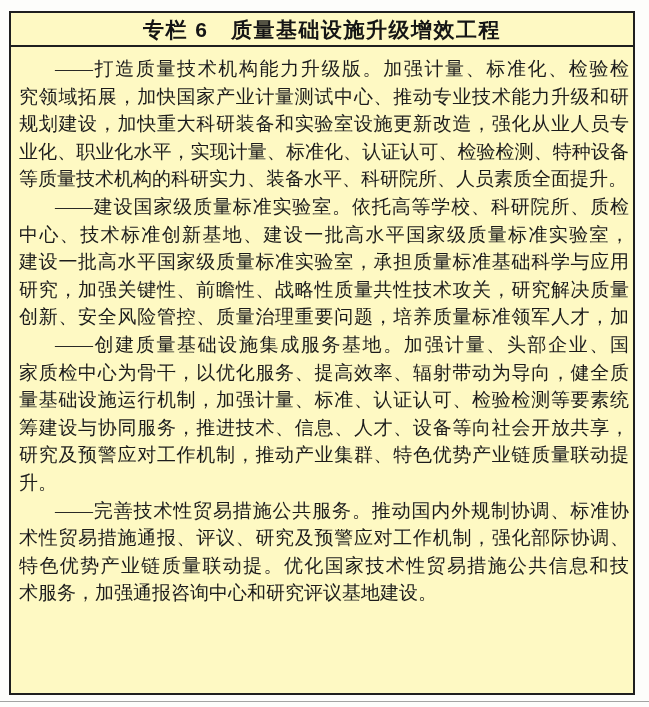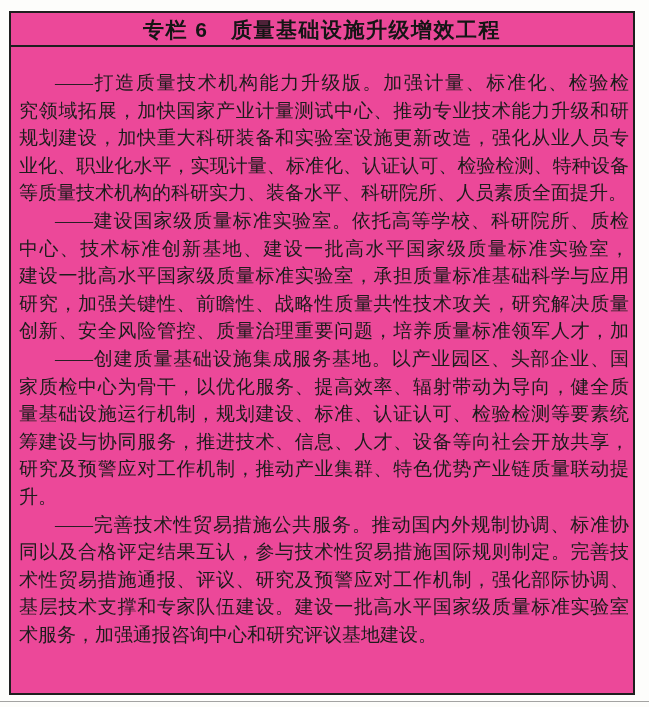--- a/index.html
+++ b/index.html
@@ -17,35 +17,35 @@
     color: #1c1c1c;
   }
   .box {
     position: absolute;
     left: 9px;
     top: 11px;
     width: 626px;
     height: 684px;
     border: 2px solid #1f1f1f;
     box-sizing: border-box;
-    background: #ec4899;
+    background: #fef9c3;
   }
   .title-bar {
     height: 32px;
     line-height: 33px;
     border-bottom: 2px solid #1f1f1f;
     text-align: center;
     font-family: "Liberation Sans", sans-serif;
     font-weight: bold;
     font-size: 21px;
     letter-spacing: 1.5px;
     color: #151515;
   }
   .content {
-    padding: 22px 4px 0 8px;
+    padding: 8px 4px 0 8px;
   }
   .para {
     margin: 0;
   }
   .line {
     font-size: 19px;
     line-height: 27.6px;
     text-align: justify;
     text-align-last: justify;
     white-space: normal;
@@ -86,32 +86,31 @@
 
       <div class="para">
         <div class="line first">——建设国家级质量标准实验室。依托高等学校、科研院所、质检</div>
         <div class="line">中心、技术标准创新基地、建设一批高水平国家级质量标准实验室，</div>
         <div class="line">建设一批高水平国家级质量标准实验室，承担质量标准基础科学与应用</div>
         <div class="line">研究，加强关键性、前瞻性、战略性质量共性技术攻关，研究解决质量</div>
         <div class="line">创新、安全风险管控、质量治理重要问题，培养质量标准领军人才，加</div>
       </div>
 
       <div class="para">
-        <div class="line first">——创建质量基础设施集成服务基地。以产业园区、头部企业、国</div>
+        <div class="line first">——创建质量基础设施集成服务基地。加强计量、头部企业、国</div>
         <div class="line">家质检中心为骨干，以优化服务、提高效率、辐射带动为导向，健全质</div>
-        <div class="line">量基础设施运行机制，规划建设、标准、认证认可、检验检测等要素统</div>
+        <div class="line">量基础设施运行机制，加强计量、标准、认证认可、检验检测等要素统</div>
         <div class="line">筹建设与协同服务，推进技术、信息、人才、设备等向社会开放共享，</div>
         <div class="line">研究及预警应对工作机制，推动产业集群、特色优势产业链质量联动提</div>
         <div class="line last">升。</div>
       </div>
 
       <div class="para">
         <div class="line first">——完善技术性贸易措施公共服务。推动国内外规制协调、标准协</div>
-        <div class="line">同以及合格评定结果互认，参与技术性贸易措施国际规则制定。完善技</div>
         <div class="line">术性贸易措施通报、评议、研究及预警应对工作机制，强化部际协调、</div>
-        <div class="line">基层技术支撑和专家队伍建设。建设一批高水平国家级质量标准实验室</div>
+        <div class="line">特色优势产业链质量联动提。优化国家技术性贸易措施公共信息和技</div>
         <div class="line last">术服务，加强通报咨询中心和研究评议基地建设。</div>
       </div>
 
     </div>
   </div>
   <div class="scan-line"></div>
 </div>
 
 </body></html>

